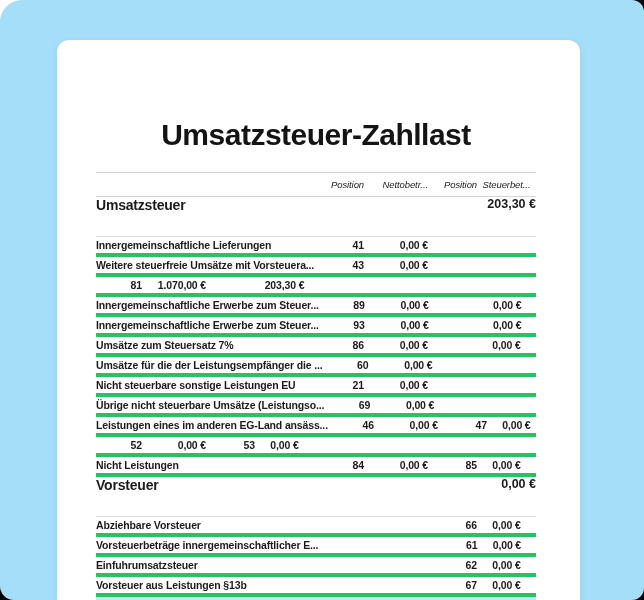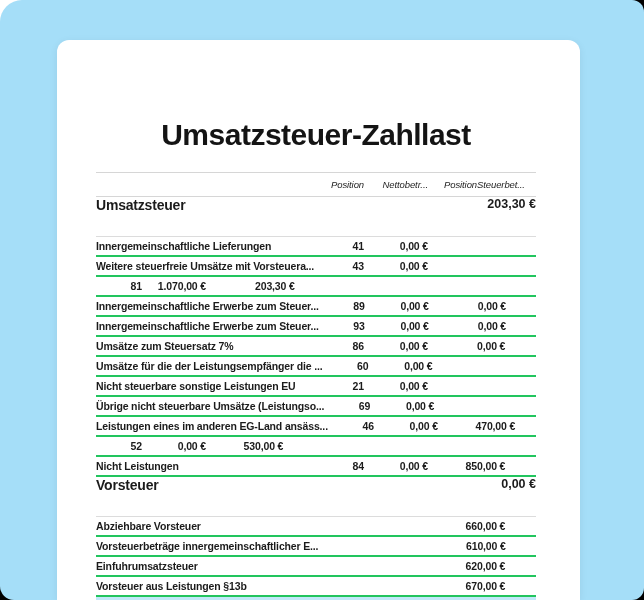--- a/index.html
+++ b/index.html
@@ -68,32 +68,32 @@
     display: flex; align-items: flex-start;
     height: 40px;
     border-bottom: 1px solid #dcdcdc;
   }
   .section-name { font-size: 14px; font-weight: 700; letter-spacing: -0.2px; }
   .section-total { margin-left: auto; font-size: 12.5px; font-weight: 700; }
 
   .row {
     display: flex; align-items: center;
     height: 20px;
-    border-bottom: 2px solid #22c55e;
+    border-bottom: 4px solid #22c55e;
     font-size: 10.5px;
     font-weight: 700;
     letter-spacing: -0.15px;
     color: #1b1b1b;
   }
 
   .c-label  { flex: 1 1 auto; white-space: nowrap; }
   .c-pos1   { flex: 0 0 46px; text-align: right; white-space: nowrap; }
   .c-netto  { flex: 0 0 64px; text-align: right; white-space: nowrap; }
   .c-pos2   { flex: 0 0 49px; text-align: right; white-space: nowrap; }
-  .c-steuer { flex: 0 0 59px; text-align: left; white-space: nowrap; }
+  .c-steuer { flex: 0 0 59px; text-align: center; white-space: nowrap; }
 
   .bottom-accent {
     height: 3px;
     background: #c2e8f9;
   }
 </style>
 </head>
 <body>
 
 <div class="stage">

